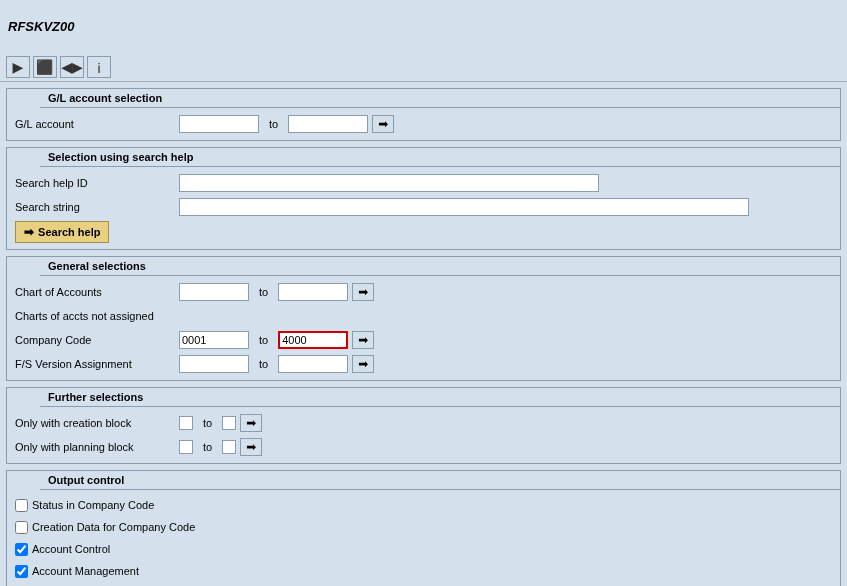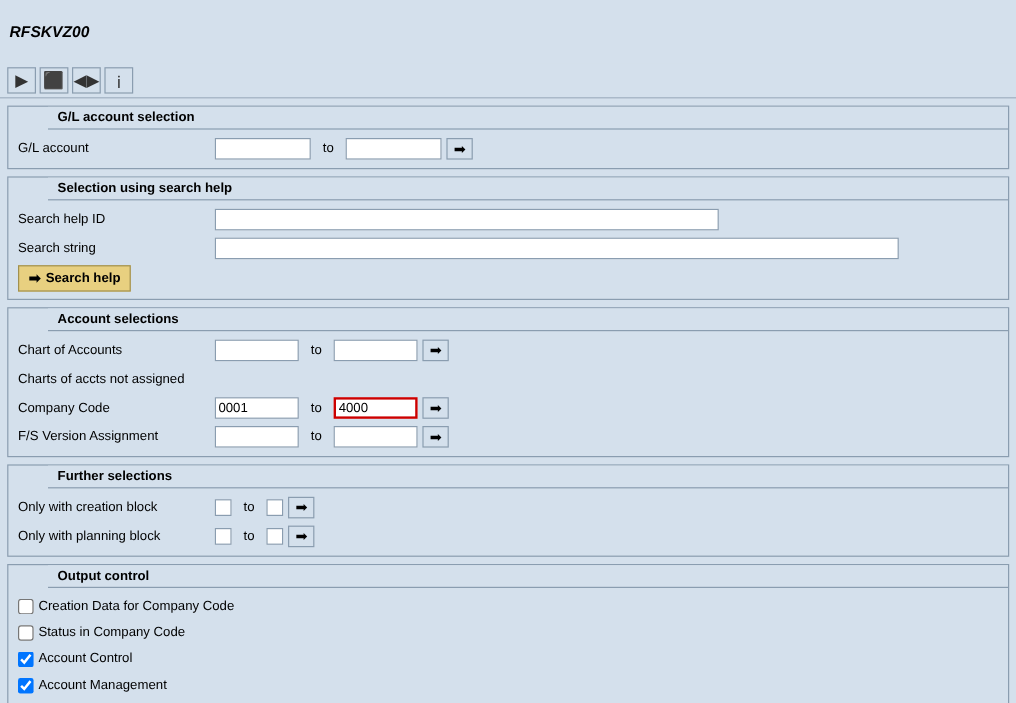--- a/index.html
+++ b/index.html
@@ -178,21 +178,21 @@
       <div class="form-row">
         <button class="search-btn">
           <span class="search-btn-icon">➡</span>
           <span>Search help</span>
         </button>
       </div>
     </div>
   </div>
 
   <div class="section">
-    <div class="section-header">Account selections</div>
+    <div class="section-header">General selections</div>
     <div class="section-body">
 
       <div class="form-row">
         <span class="form-label">Chart of Accounts</span>
         <input class="form-input input-sm" type="text" value="" style="">
         <span class="to-label">to</span>
         <input class="form-input input-sm" type="text" value="" style="">
         <button class="arrow-btn">➡</button>
       </div>
 
@@ -238,25 +238,25 @@
         <button class="arrow-btn">➡</button>
       </div>
     </div>
   </div>
 
   <div class="section">
     <div class="section-header">Output control</div>
     <div class="section-body">
       <div class="checkbox-row">
         <input type="checkbox" style="">
+        <span class="checkbox-label">Status in Company Code</span>
+      </div>
+      <div class="checkbox-row">
+        <input type="checkbox" style="">
         <span class="checkbox-label">Creation Data for Company Code</span>
-      </div>
-      <div class="checkbox-row">
-        <input type="checkbox" style="">
-        <span class="checkbox-label">Status in Company Code</span>
       </div>
       <div class="checkbox-row">
         <input type="checkbox" checked="" style="">
         <span class="checkbox-label">Account Control</span>
       </div>
       <div class="checkbox-row">
         <input type="checkbox" checked="" style="">
         <span class="checkbox-label">Account Management</span>
       </div>
     </div>

